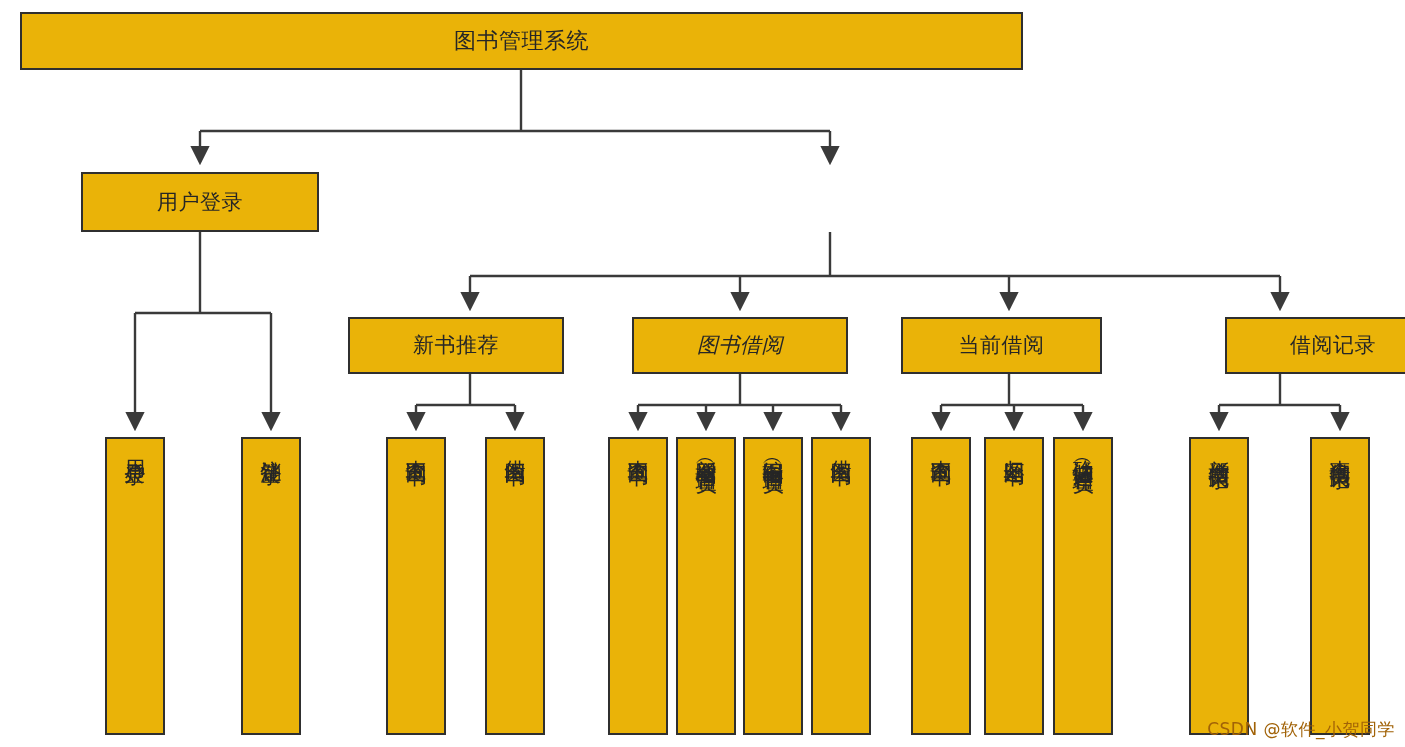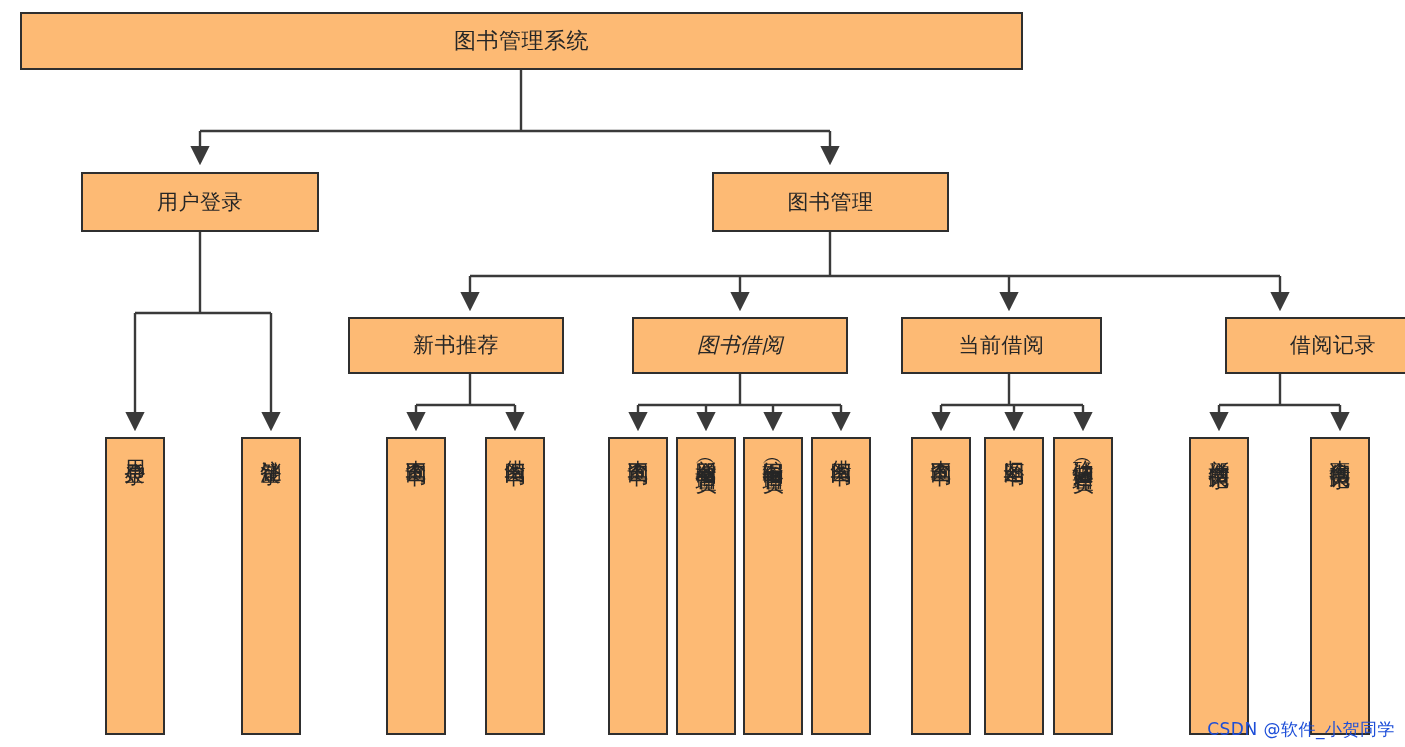--- a/index.html
+++ b/index.html
@@ -22,21 +22,21 @@
   svg.wires {
     position: absolute;
     left: 0; top: 0;
     width: 1405px;
     height: 747px;
     pointer-events: none;
   }
   .node {
     position: absolute;
     box-sizing: border-box;
-    background: #fdba74;
+    background: #eab308;
     border: 2px solid #2f2f2f;
     display: flex;
     align-items: center;
     justify-content: center;
     color: #1a1a1a;
   }
   .node-label {
     display: block;
     text-align: center;
     line-height: 1.18;
@@ -62,21 +62,21 @@
     font-size: 21px;
     line-height: 1.05;
     letter-spacing: 2px;
     white-space: nowrap;
   }
   .watermark {
     position: absolute;
     right: 10px;
     bottom: 6px;
     font-size: 17px;
-    color: #1d4ed8;
+    color: #a16207;
     letter-spacing: 0.5px;
     white-space: nowrap;
     user-select: none;
   }
 </style>
 </head>
 <body>
 
 <div id="diagram-root">
 
@@ -130,23 +130,20 @@
     </g>
   </svg>
 
   <div class="node horizontal title-node" id="node-root" style="left: 20px; top: 12px; width: 1003px; height: 58px;">
     <span class="node-label">图书管理系统</span>
   </div>
 
   <div class="node horizontal" id="node-l2-0" style="left: 81px; top: 172px; width: 238px; height: 60px;">
     <span class="node-label">用户登录</span>
   </div>
-  <div class="node horizontal" id="node-l2-1" style="left: 712px; top: 172px; width: 237px; height: 60px;">
-    <span class="node-label">图书管理</span>
-  </div>
 
   <div class="node horizontal" id="node-l3-0" style="left: 348px; top: 317px; width: 216px; height: 57px;">
     <span class="node-label">新书推荐</span>
   </div>
   <div class="node horizontal" id="node-l3-1" style="left: 632px; top: 317px; width: 216px; height: 57px; font-style: italic;">
     <span class="node-label">图书借阅</span>
   </div>
   <div class="node horizontal" id="node-l3-2" style="left: 901px; top: 317px; width: 201px; height: 57px;">
     <span class="node-label">当前借阅</span>
   </div>

